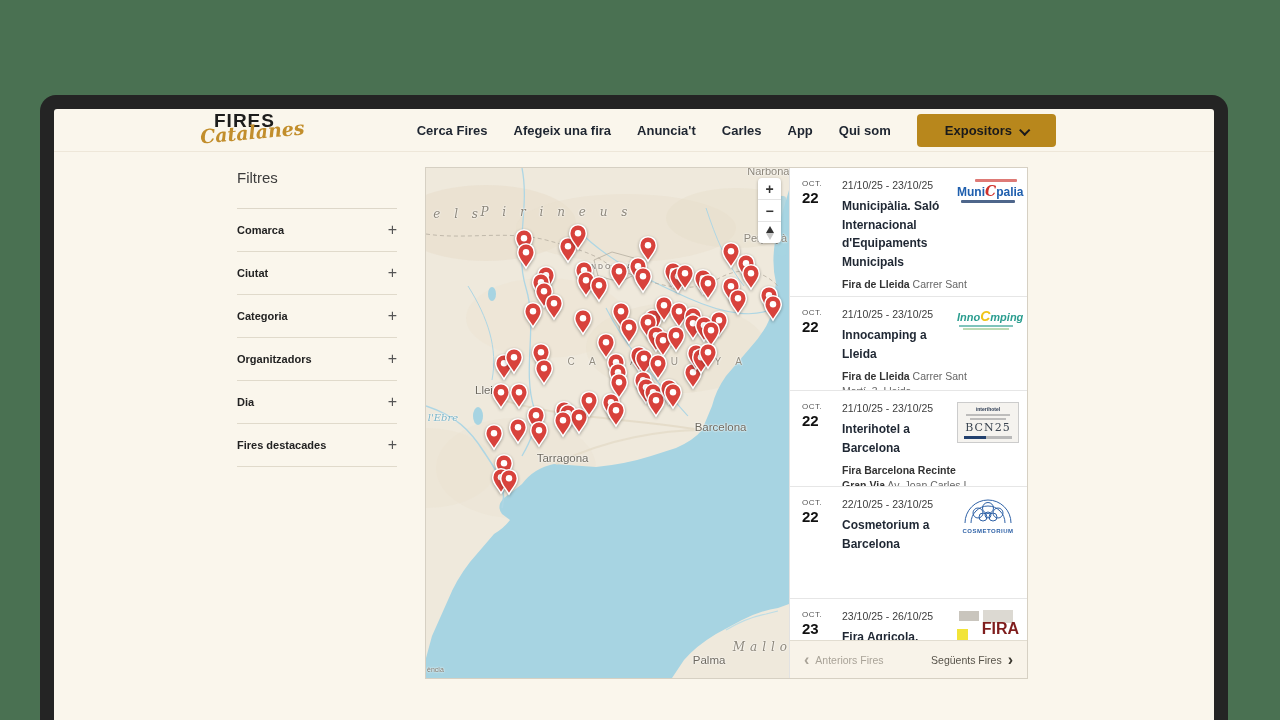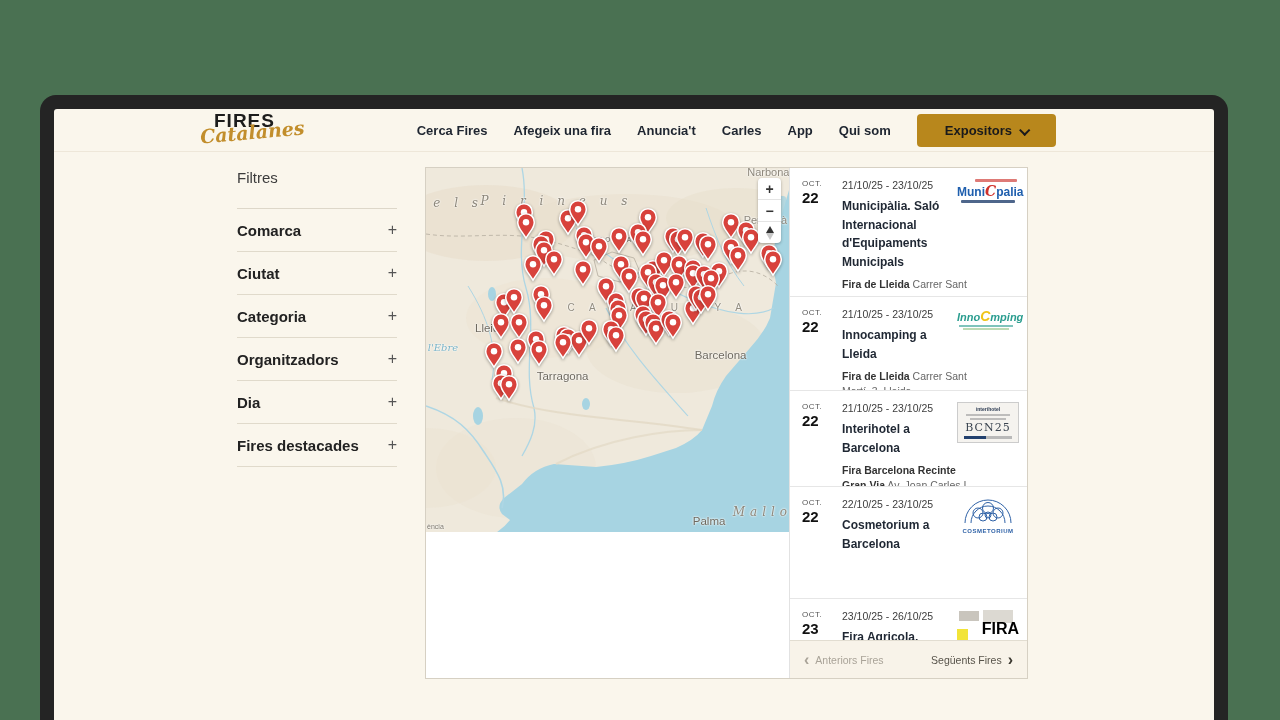--- a/index.html
+++ b/index.html
@@ -14,25 +14,25 @@
   .logo .l1{display:block;font-size:19px;font-weight:bold;letter-spacing:1px;color:#1c1c1c;margin-left:14px;}
   .logo .l2{display:block;font-family:"DejaVu Serif",serif;font-style:italic;font-weight:bold;font-size:19px;color:#c28e2c;margin-top:-7px;transform:rotate(-5deg);}
   .main-nav{position:absolute;right:158px;top:0;height:43px;display:flex;align-items:center;gap:26px;}
   .nav-item{font-size:13px;font-weight:bold;color:#1e2530;cursor:pointer;white-space:nowrap;}
   .btn-expositors{display:flex;align-items:center;gap:8px;background:#b8871c;color:#19191b;font-size:13px;font-weight:bold;border:none;border-radius:4px;padding:9px 28px;cursor:pointer;font-family:"Liberation Sans",sans-serif;}
   .chev{width:6px;height:6px;border-right:2px solid #19191b;border-bottom:2px solid #19191b;transform:rotate(45deg) translateY(-1px);display:inline-block;}
   
   .sidebar{position:absolute;left:183px;top:60px;width:160px;}
   .filters-title{font-size:15px;color:#3c3c3c;padding-bottom:22px;border-bottom:1px solid #ddd7c9;}
   .filter-row{height:42px;display:flex;align-items:center;justify-content:space-between;border-bottom:1px solid #e0dacb;cursor:pointer;}
-  .filter-row .lbl{font-size:15px;font-weight:bold;color:#222;}
+  .filter-row .lbl{font-size:11px;font-weight:bold;color:#222;}
   .filter-row .plus{font-size:16px;font-weight:300;color:#555;}
   
   .block{position:absolute;left:371px;top:58px;width:601px;height:510px;display:flex;border:1px solid #d6d0c3;box-sizing:content-box;background:#fff;}
-  .map{position:relative;width:363px;height:364px;background:#efe9dc;overflow:hidden;flex:none;}
+  .map{position:relative;width:363px;height:510px;background:#efe9dc;overflow:hidden;flex:none;}
   .map svg.base{position:absolute;left:0;top:0;}
   .map-label{position:absolute;white-space:nowrap;text-shadow:0 0 2px #fff,0 0 2px #fff;z-index:2;}
   .ml-place{font-size:11px;color:#8d877b;}
   .ml-range{font-family:"DejaVu Serif",serif;font-style:italic;font-size:12px;color:#8d877b;letter-spacing:5px;}
   .ml-small{font-size:7px;letter-spacing:2px;color:#9a948a;font-weight:bold;}
   .ml-city{font-size:11.5px;color:#6e695f;font-weight:500;}
   .ml-region{font-size:10px;letter-spacing:6px;color:#938d80;}
   .ml-water{font-family:"DejaVu Serif",serif;font-style:italic;font-size:10px;color:#7ab4c8;}
   .ml-tiny{font-size:7px;color:#7d786d;}
   .pin{position:absolute;transform:translate(-50%,-94%);z-index:3;filter:drop-shadow(0 1px 1.5px rgba(0,0,0,.35));}
@@ -73,21 +73,21 @@
   .lg-inter .nm{font-size:5px;font-weight:bold;color:#2b3a52;}
   .lg-inter .r1{height:2px;margin:2px 6px;background:#9a9a9a;opacity:.6;}
   .lg-inter .big{font-family:"DejaVu Serif",serif;font-size:11px;color:#3a4450;letter-spacing:1px;}
   .lg-inter .r2{height:3px;margin:2px 4px 0 4px;background:#b9b9b9;}
   .lg-inter .r2 i{display:block;height:3px;width:45%;background:#22406e;}
   .lg-cosmo .nm{font-size:6px;font-weight:bold;color:#2f62a7;letter-spacing:.5px;margin-top:1px;}
   .lg-fira{position:relative;height:40px;}
   .lg-fira .sq{position:absolute;left:0;bottom:8px;width:11px;height:13px;background:#f2e438;}
   .lg-fira .px1{position:absolute;left:2px;top:1px;width:20px;height:10px;background:#c9c5bd;}
   .lg-fira .px2{position:absolute;left:26px;top:0;width:30px;height:13px;background:#dcd9d2;}
-  .lg-fira .nm{position:absolute;right:0;top:10px;font-size:16px;font-weight:bold;color:#000000;letter-spacing:0;}
+  .lg-fira .nm{position:absolute;right:0;top:10px;font-size:16px;font-weight:bold;color:#7f1d1d;letter-spacing:0;}
 </style>
 </head>
 <body>
 
 <div class="stage">
   <div class="monitor">
     <div class="screen">
 
       <div class="site-header">
         <div class="logo">

